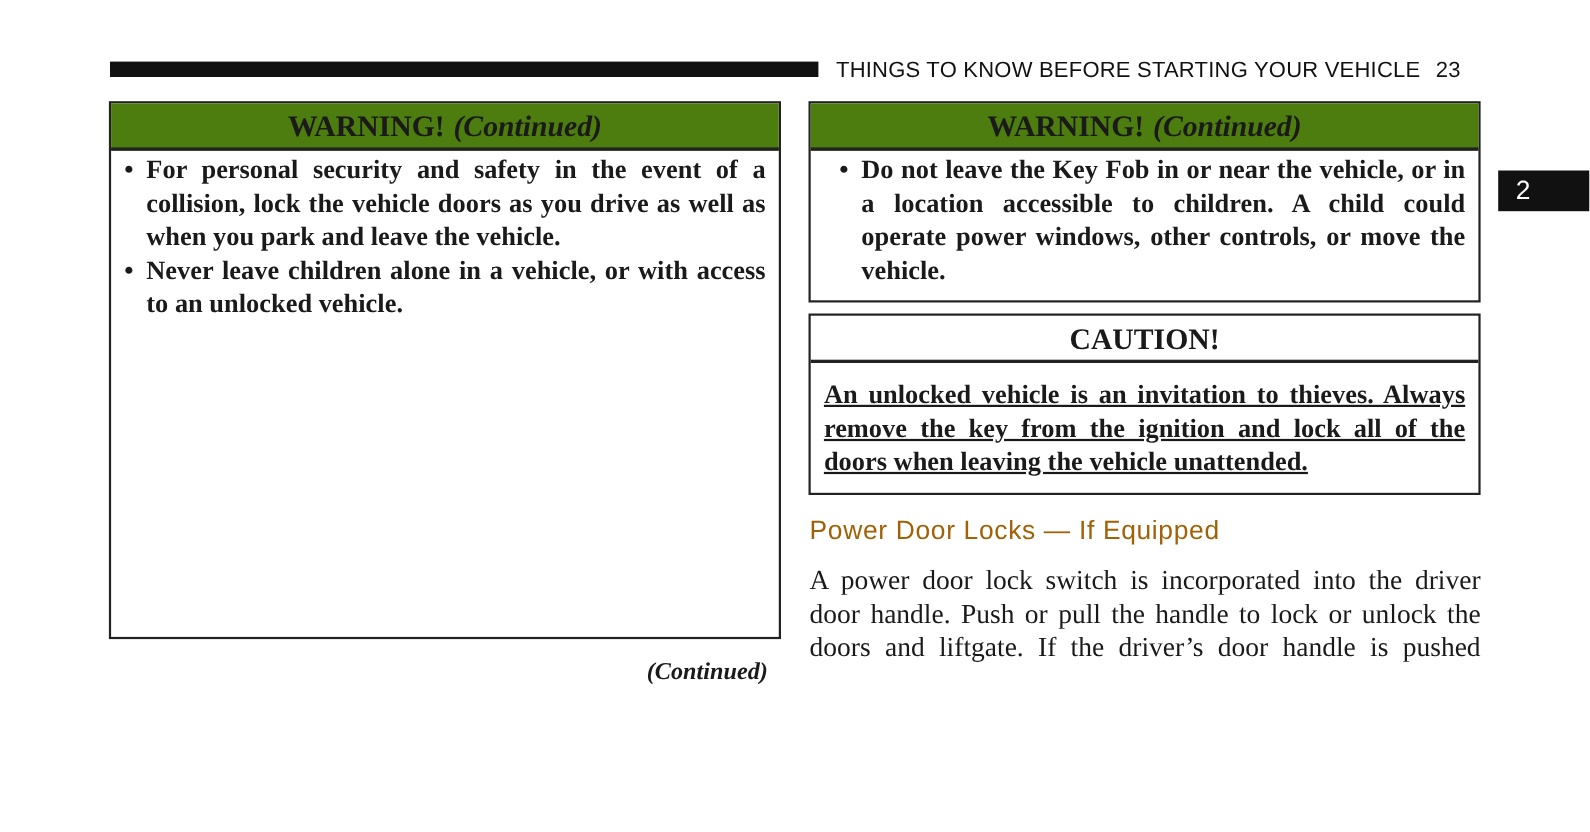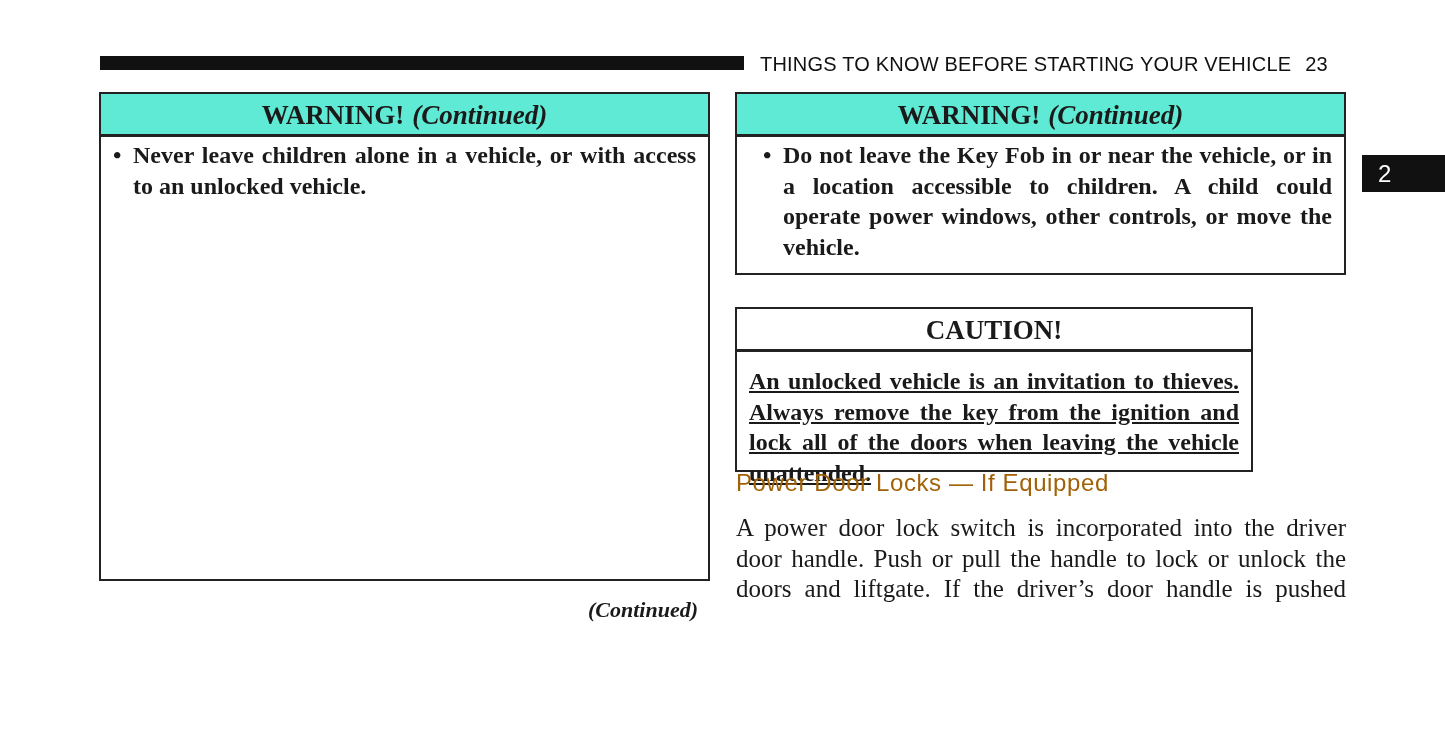--- a/index.html
+++ b/index.html
@@ -3,21 +3,21 @@
 <meta charset="utf-8">
 <style>
   html, body { margin:0; padding:0; background:#ffffff; }
   body { width:1445px; height:756px; position:relative; overflow:hidden; color:#1a1a1a; }
   .topbar { position:absolute; left:100px; top:56px; width:644px; height:14px; background:#111; }
   .running-head { position:absolute; left:760px; top:53px; font-family:Liberation Sans, sans-serif; font-size:20px; letter-spacing:0.2px; color:#111; white-space:nowrap; }
   .running-head .pg { margin-left:14px; }
   .tab { position:absolute; left:1362px; top:155px; width:83px; height:37px; background:#111; color:#fff; font-family:"Liberation Sans", sans-serif; font-size:24px; line-height:37px; padding-left:16px; box-sizing:border-box; }
   .box { position:absolute; border:2px solid #222; box-sizing:border-box; background:#fff; }
   .box .hd { border-bottom:3px solid #222; text-align:center; font-family:"Liberation Serif", serif; font-weight:bold; font-size:27px; height:40px; line-height:42px; }
-  .box .hd.gray { background:#5eead4; }
+  .box .hd.gray { background:#4d7c0f; }
   .box .hd i { font-weight:bold; margin-left:8px; }
   .box .bd { font-family:"Liberation Serif", serif; font-weight:bold; font-size:24px; line-height:30.6px; text-align:justify; }
   ul.bul { list-style:none; margin:0; padding:0; }
   ul.bul li { position:relative; padding-left:20px; text-align:justify; text-align-last:left; }
   ul.bul li::before { content:"\2022"; position:absolute; left:0; top:0; }
   .cont { position:absolute; left:560px; top:597px; width:138px; text-align:right; font-family:"Liberation Serif", serif; font-style:italic; font-weight:bold; font-size:22px; }
   .subhead { position:absolute; left:736px; top:469px; font-family:"Liberation Sans", sans-serif; font-size:24px; letter-spacing:0.6px; color:#a16207; }
   .para { position:absolute; left:736px; top:513px; width:610px; font-family:Liberation Serif, serif; font-size:25px; line-height:30.5px; text-align:justify; text-align-last:justify; }
 </style>
 </head>
@@ -28,36 +28,37 @@
   <span>THINGS TO KNOW BEFORE STARTING YOUR VEHICLE</span><span class="pg">23</span>
 </div>
 <div class="tab">2</div>
 
 <div class="box" style="left:99px; top:92px; width:611px; height:489px;">
   <div class="hd gray">
     <span>WARNING!</span><i>(Continued)</i>
   </div>
   <div class="bd" style="padding:3px 12px 0 12px;">
     <ul class="bul">
+      <li>For personal security and safety in the event of a collision, lock the vehicle doors as you drive as well as when you park and leave the vehicle.</li>
       <li>Never leave children alone in a vehicle, or with access to an unlocked vehicle.</li>
     </ul>
   </div>
 </div>
 <div class="cont">(Continued)</div>
 
 <div class="box" style="left:735px; top:92px; width:611px; height:183px;">
   <div class="hd gray">
     <span>WARNING!</span><i>(Continued)</i>
   </div>
   <div class="bd" style="padding:3px 12px 0 26px;">
     <ul class="bul">
       <li>Do not leave the Key Fob in or near the vehicle, or in a location accessible to children. A child could operate power windows, other controls, or move the vehicle.</li>
     </ul>
   </div>
 </div>
 
-<div class="box" style="left:735px; top:307px; width:518px; height:165px;">
+<div class="box" style="left:735px; top:285px; width:611px; height:165px;">
   <div class="hd">CAUTION!</div>
   <div class="bd" style="padding:14px 12px 0 12px; text-align-last:left;text-decoration:underline;">An unlocked vehicle is an invitation to thieves. Always remove the key from the ignition and lock all of the doors when leaving the vehicle unattended.</div>
 </div>
 
 <div class="subhead">Power Door Locks — If Equipped</div>
 <div class="para">A power door lock switch is incorporated into the driver door handle. Push or pull the handle to lock or unlock the doors and liftgate. If the driver’s door handle is pushed</div>
 
 </body></html>

